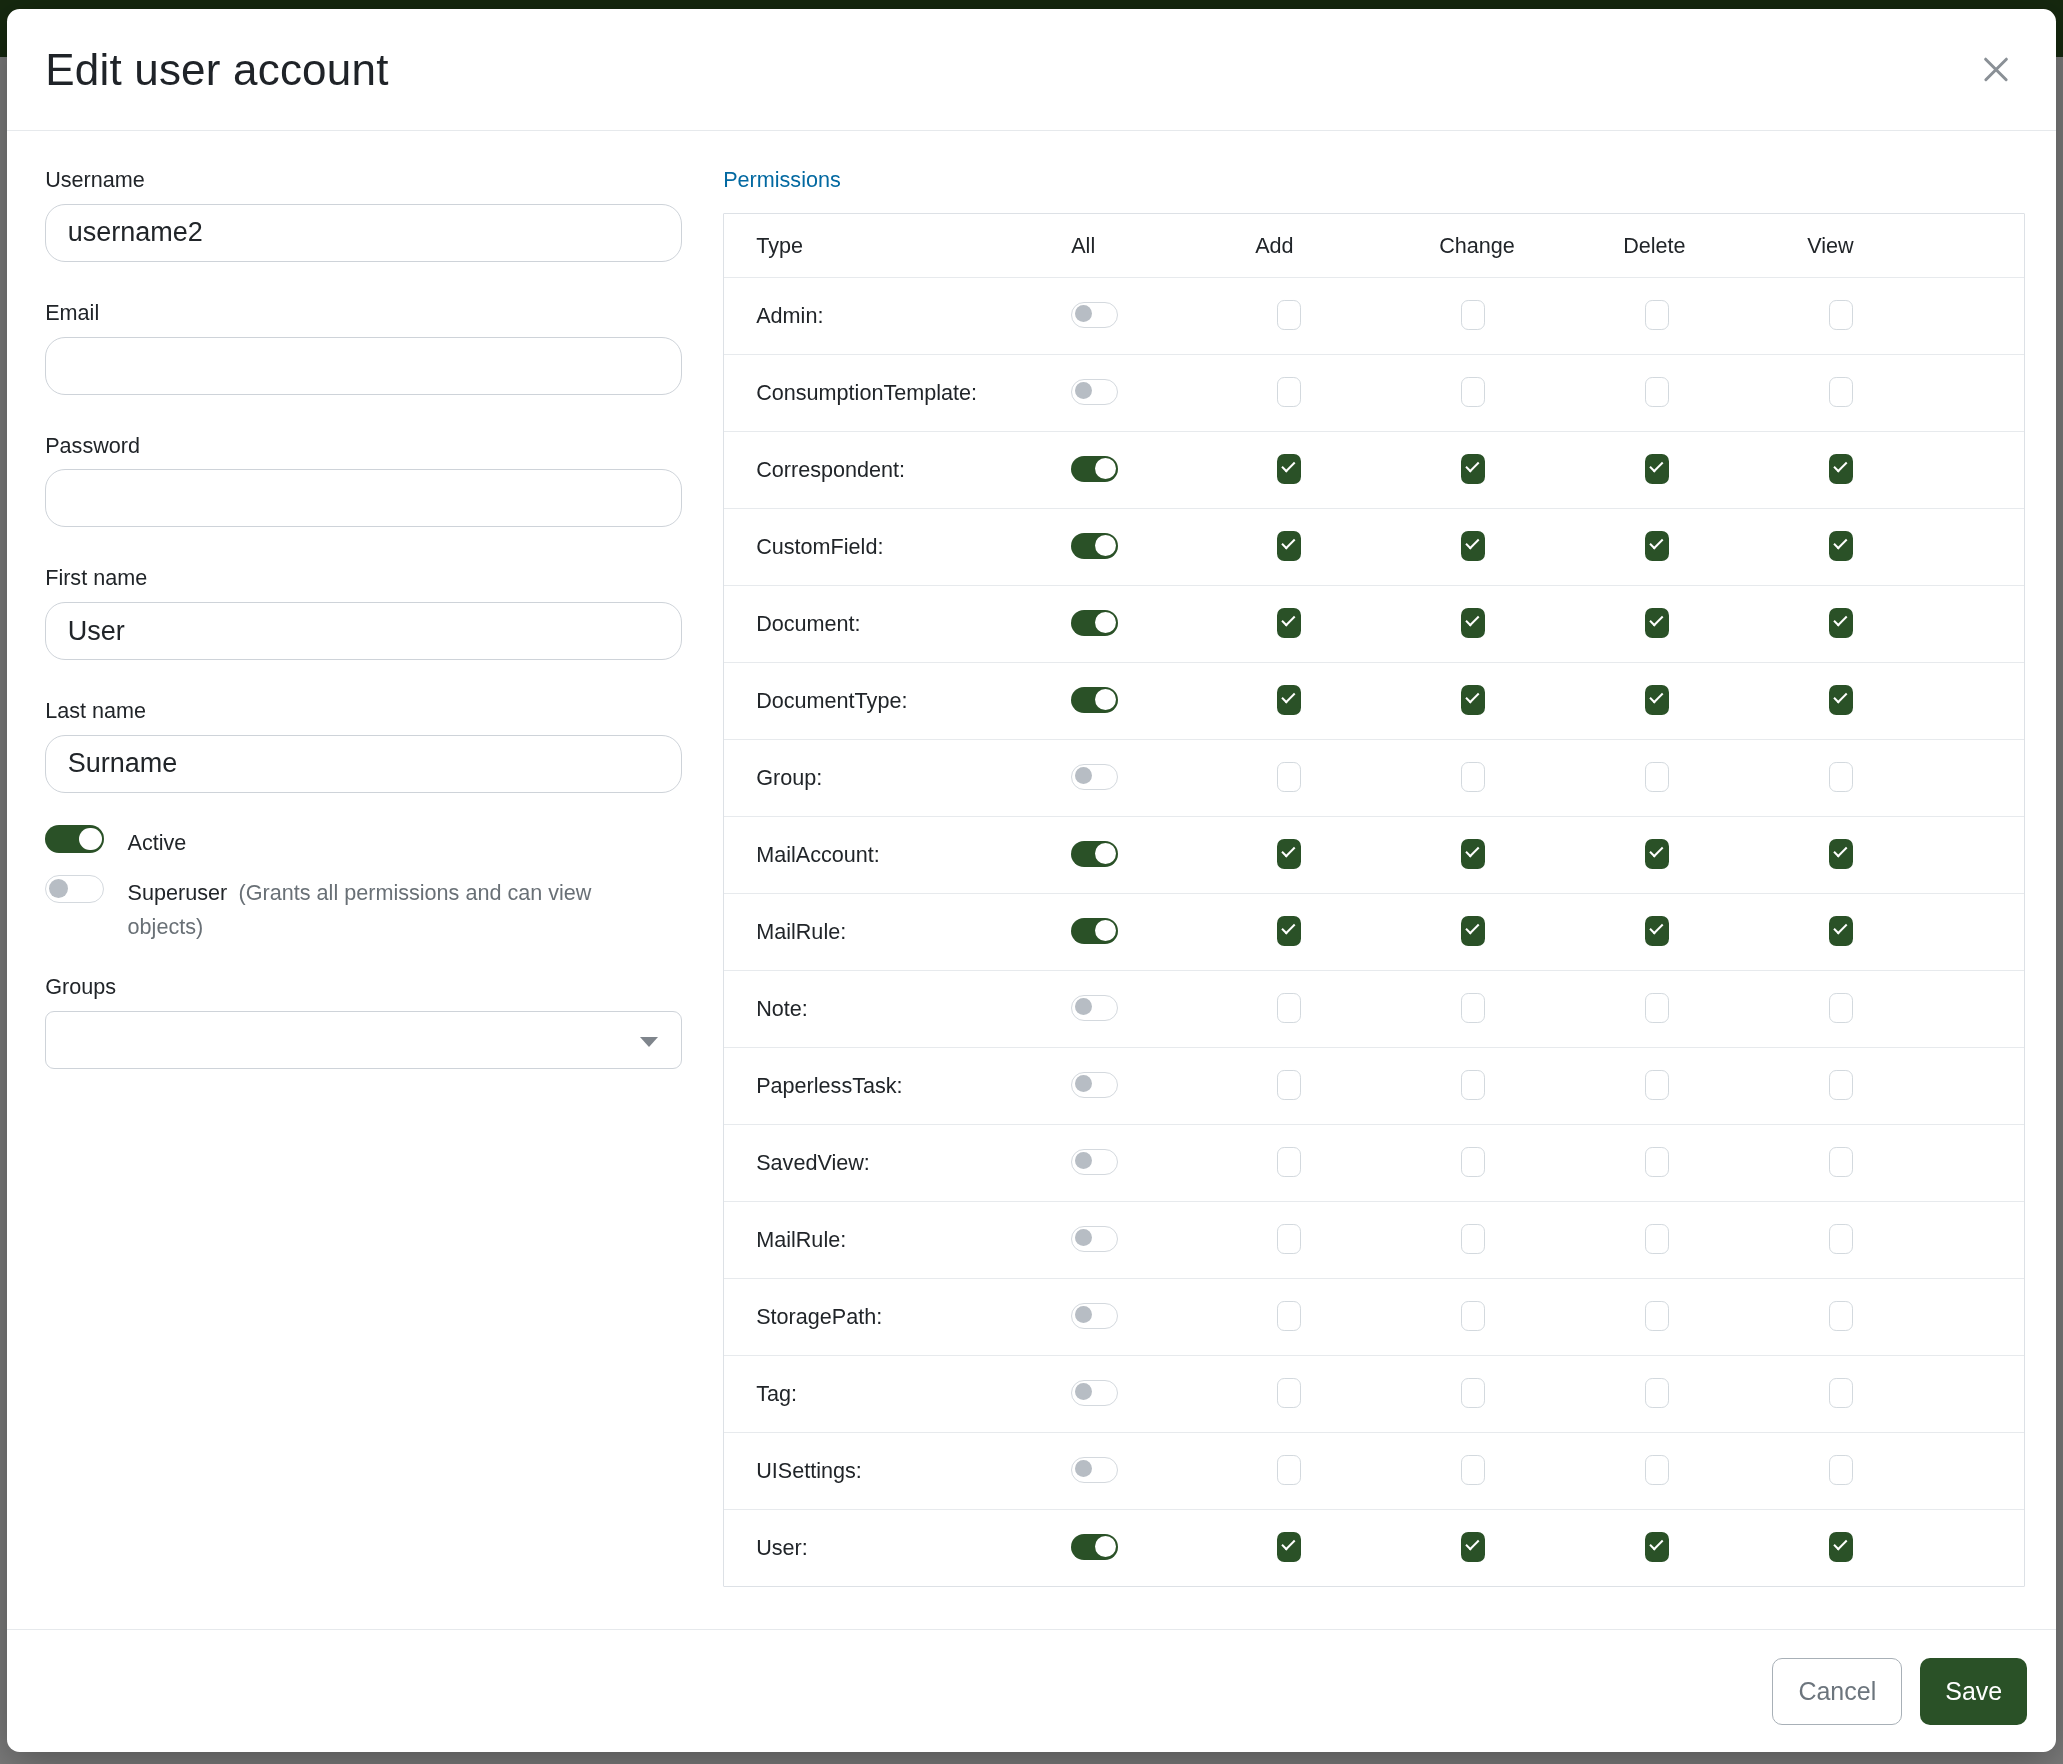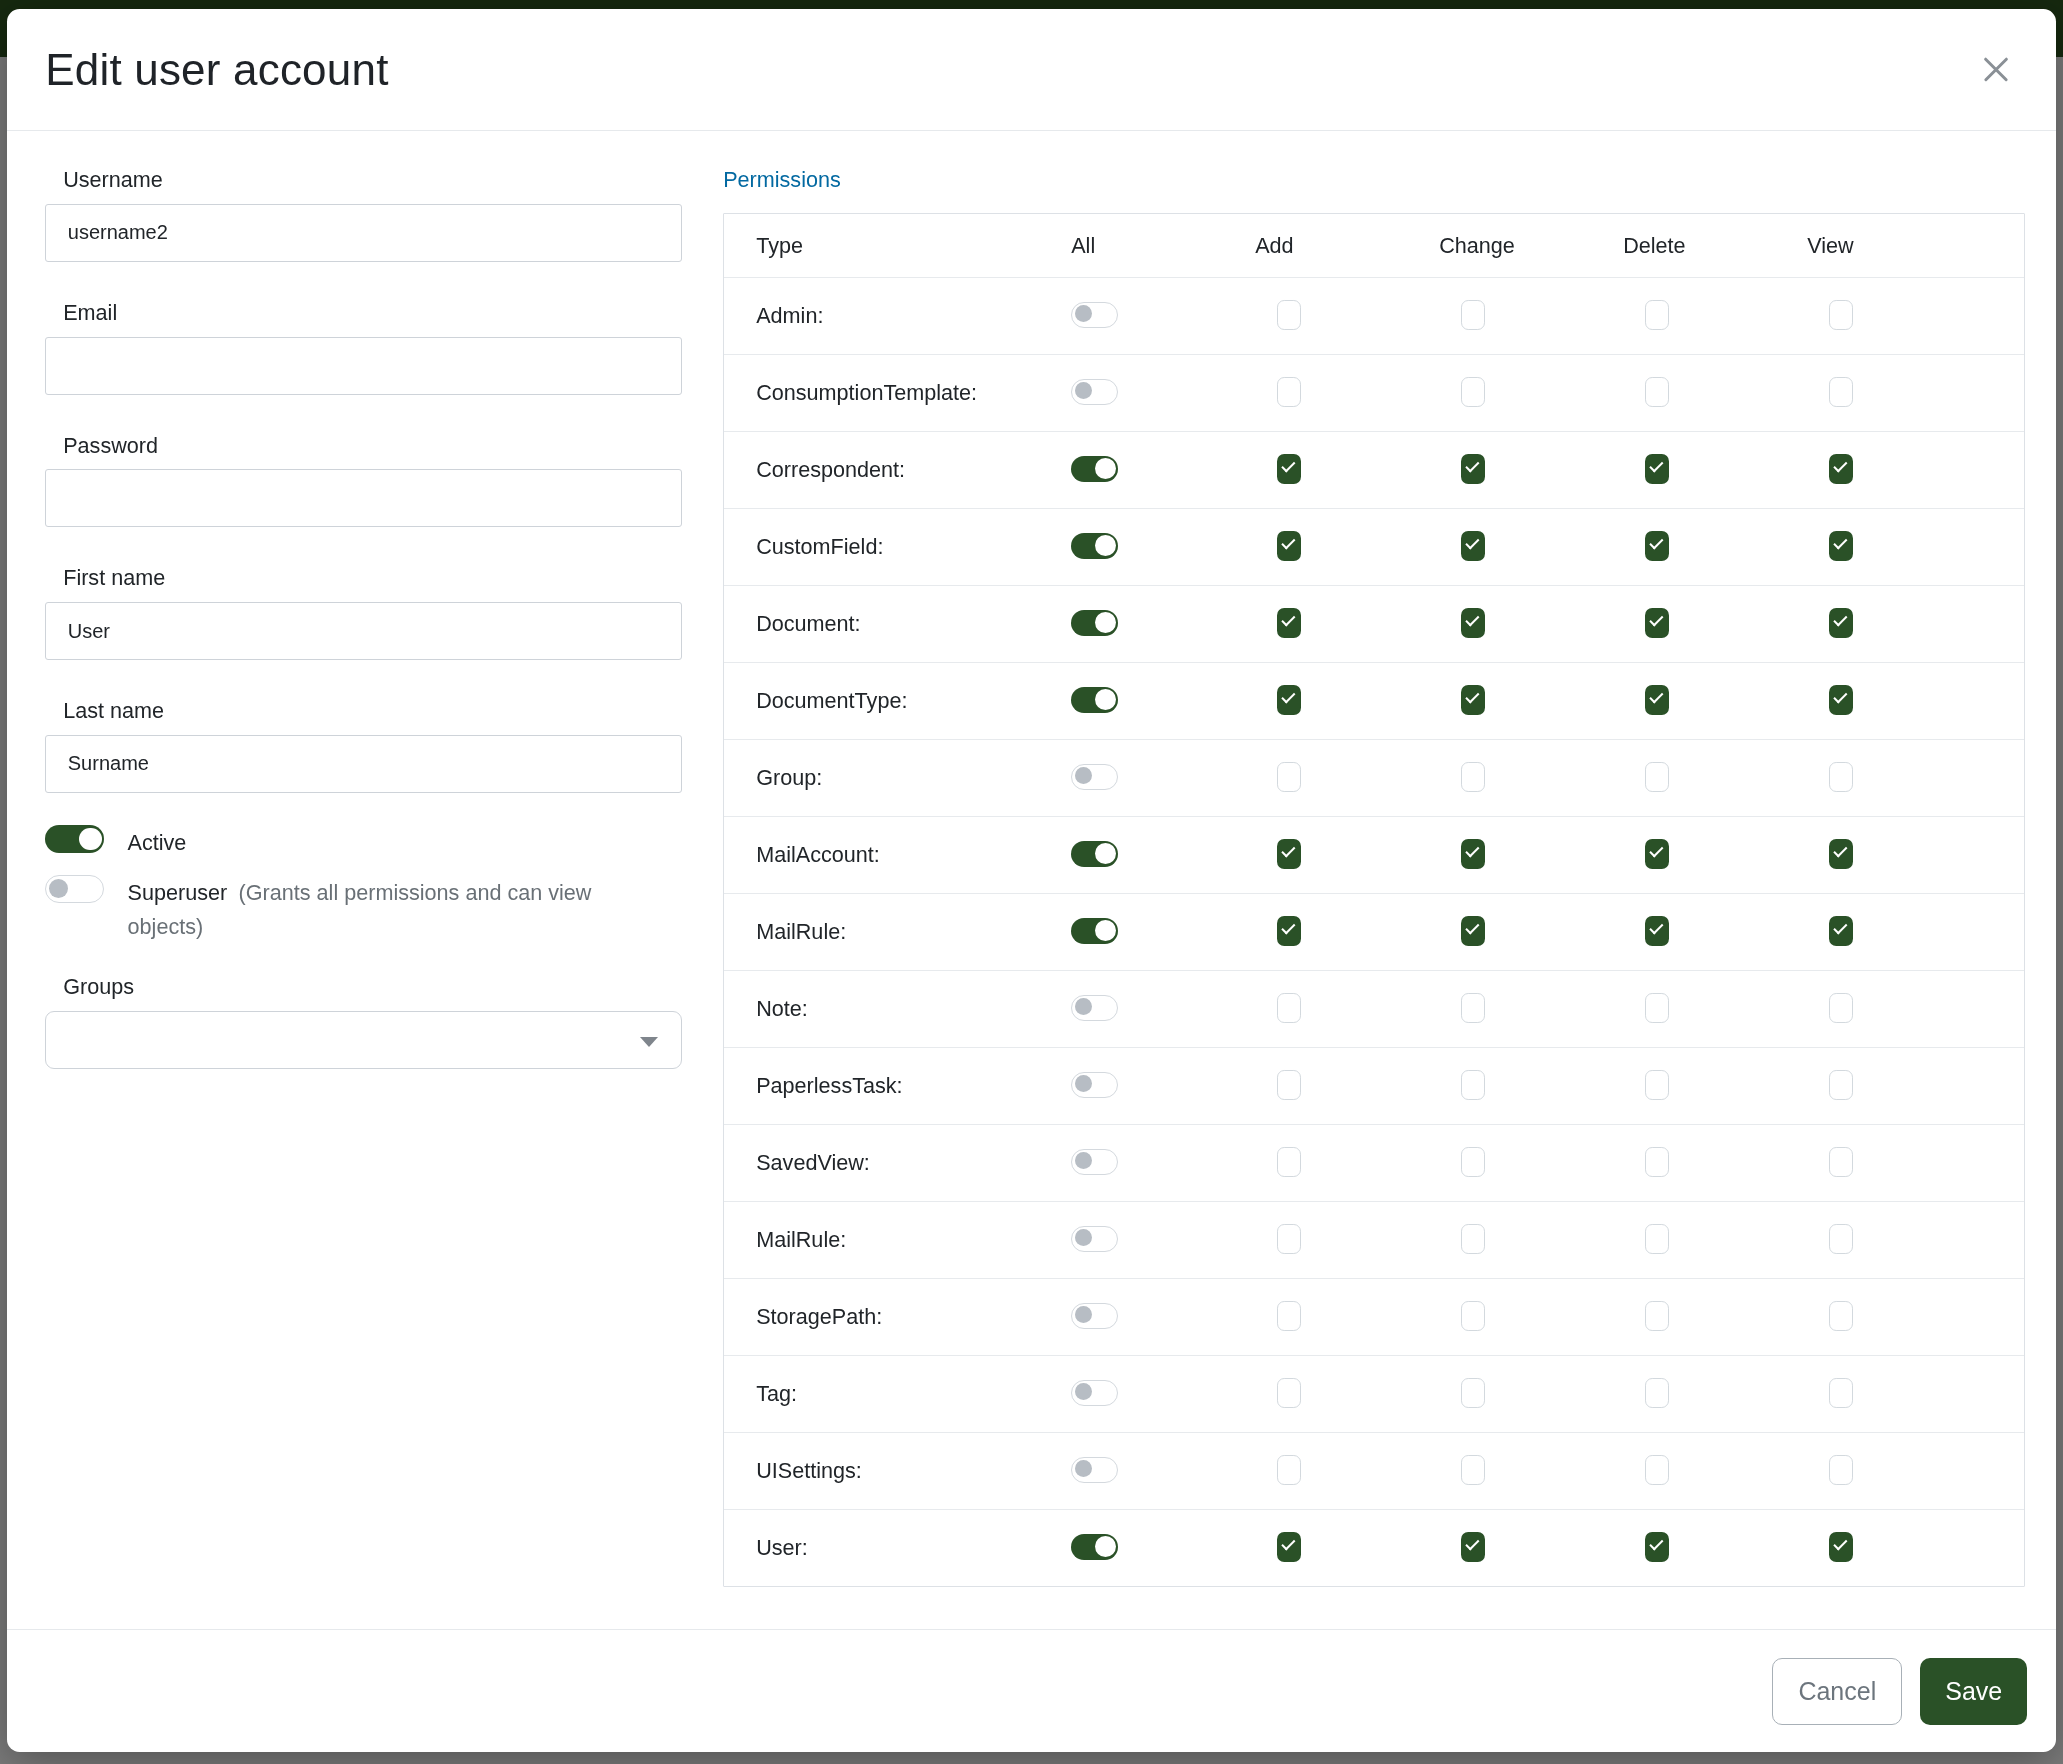--- a/index.html
+++ b/index.html
@@ -48,25 +48,25 @@
   .modal-body {
     flex: 1 1 auto;
     display: flex;
     padding: 36px 31px 0 38px;
     overflow: hidden;
   }
 
   
   .left-col { flex: 0 0 637px; width: 637px; margin-right: 41px; }
   .field { margin-bottom: 38px; }
-  .field-label { display: block; font-size: 21.6px; color: #212529; margin-bottom: 10.8px; margin-left: 18px; }
+  .field-label { display: block; font-size: 21.6px; color: #212529; margin-bottom: 10.8px; }
   .text-input {
     width: 100%; height: 58px;
-    border: 1.8px solid #ced3d9; border-radius: 3px;
-    font-family: inherit; font-size: 20px; color: #212529;
+    border: 1.8px solid #ced3d9; border-radius: 20px;
+    font-family: inherit; font-size: 27px; color: #212529;
     padding: 0 21.6px; background: #fff; outline: none;
   }
 
   .switch-row { display: flex; align-items: flex-start; margin-top: 32px; }
   .switch-row.superuser { margin-top: 16px; }
   .switch-text { margin-left: 23.4px; font-size: 21.6px; line-height: 1.55; margin-top: 0.9px; }
   .switch-label { color: #212529; }
   .hint-text { color: #697076; margin-left: 5.4px; }
 
   

